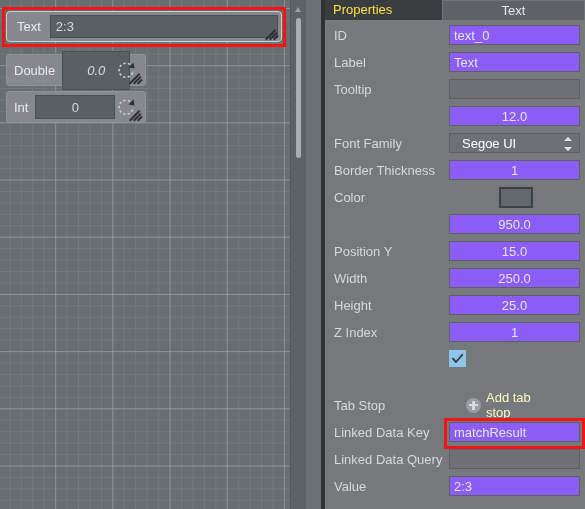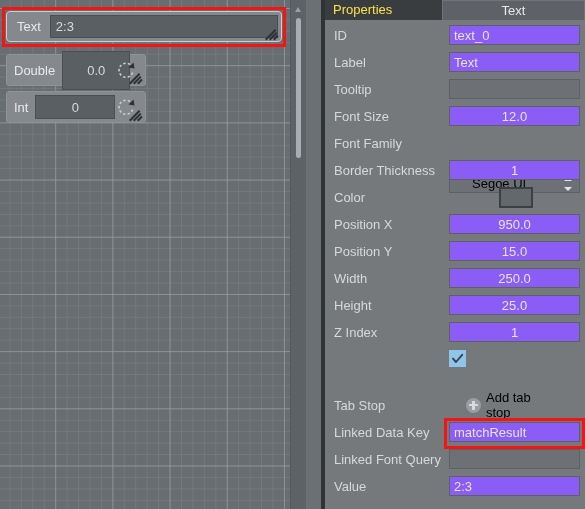--- a/index.html
+++ b/index.html
@@ -31,21 +31,21 @@
   .w-input{background:#5a5f63;border:1px solid #4a4f53;color:#d8dadc;font-size:13px;box-sizing:border-box;display:flex;align-items:center;position:relative;}
   .w-input.center{justify-content:center;}
   .w-input.left{justify-content:flex-start;padding-left:5px;}
 
   
   #widget-text{left:6px;top:11px;width:276px;height:31px;
     background:#85898d;border:1px solid #c9ced2;border-radius:4px;padding:3px;}
   #widget-text .w-input{flex:1 1 auto;height:23px;margin-left:2px;}
 
   #widget-double{left:6px;top:54px;width:140px;height:32px;padding:3px 0;}
-  #widget-double .w-input{width:68px;height:39px;}
+  #widget-double .w-input{width:68px;height:39px;font-style:italic;}
   #widget-int{left:6px;top:91px;width:140px;height:32px;padding:3px 0;}
   #widget-int .w-input{width:80px;height:24px;}
 
   
   .grip{position:absolute;right:1px;bottom:1px;width:16px;height:16px;pointer-events:none;}
   .grip i{position:absolute;display:block;background:#2d3135;height:1.6px;transform-origin:0 0;transform:rotate(-45deg);}
   .grip i:nth-child(1){width:14px;left:1px;top:15px;}
   .grip i:nth-child(2){width:10px;left:5px;top:15px;}
   .grip i:nth-child(3){width:6px;left:9px;top:15px;}
 
@@ -71,35 +71,35 @@
   .prow{position:absolute;left:4px;width:223px;height:27px;}
   .plabel{position:absolute;left:9px;top:0;height:27px;display:flex;align-items:center;color:#d6d9db;font-size:13px;white-space:nowrap;}
   .pfield{position:absolute;left:124px;top:3px;width:131px;height:20px;background:#8b5cf6;border:1px solid #5d6165;box-sizing:border-box;
           color:#e3e5e7;font-size:13px;display:flex;align-items:center;}
   .pfield.center{justify-content:center;}
   .pfield.left{justify-content:flex-start;padding-left:4px;}
   .pfield.empty{background:#6d7175;}
 
   
   .pselect{position:absolute;left:124px;top:3px;width:131px;height:20px;background:#6d7175;border:1px solid #5d6165;box-sizing:border-box;
-           color:#000000;font-size:13px;display:flex;align-items:center;padding-left:22px;margin-top:40px;}
+           color:#ffffff;font-size:13px;display:flex;align-items:center;padding-left:12px;}
   .pselect .arrows{position:absolute;right:6px;top:3px;width:9px;height:14px;}
   .pselect .arrows i{position:absolute;left:0;width:0;height:0;border-left:4px solid transparent;border-right:4px solid transparent;}
   .pselect .arrows i.up{top:0;border-bottom:4px solid #e3e5e7;}
   .pselect .arrows i.dn{bottom:0;border-top:4px solid #e3e5e7;}
 
   
   .swatch{position:absolute;left:174px;top:3px;width:34px;height:21px;background:#63686c;border:2px solid #3c4043;box-sizing:border-box;}
 
   
   .pcheck{position:absolute;left:124px;top:4px;width:17px;height:17px;background:#8ec5ea;border:1px solid #8ec5ea;box-sizing:border-box;}
   .pcheck svg{display:block;}
 
   
-  .addstop{position:absolute;left:141px;top:3px;height:20px;display:flex;align-items:center;gap:5px;color:#000000;font-size:13px;}
+  .addstop{position:absolute;left:141px;top:3px;height:20px;display:flex;align-items:center;gap:5px;color:#fef9c3;font-size:13px;}
   .addstop .plus{width:15px;height:15px;border-radius:50%;background:#9a9ea2;position:relative;flex:0 0 auto;}
   .addstop .plus i{position:absolute;background:#d8dadd;}
   .addstop .plus i.h{left:3px;top:6.7px;width:9px;height:2.2px;}
   .addstop .plus i.v{top:3px;left:6.4px;height:9px;width:2.2px;}
 
   
   .redbox{position:absolute;border:3px solid #f41414;box-sizing:border-box;pointer-events:none;}
   #red-text-widget{left:2px;top:7px;width:284px;height:40px;}
   #red-linked-key{left:444px;top:418px;width:141px;height:31px;}
 </style>
@@ -177,21 +177,20 @@
       <span class="plabel">Label</span>
       <span class="pfield left">Text</span>
     </div>
 
     <div class="prow" style="top:76px">
       <span class="plabel">Tooltip</span>
       <span class="pfield left empty"></span>
     </div>
 
     <div class="prow" style="top:103px">
-      <span class="plabel">Font Size</span>
       <span class="pfield center">12.0</span>
     </div>
 
     <div class="prow" style="top:130px">
       <span class="plabel">Font Family</span>
       <span class="pselect">
         <span>Segoe UI</span>
         <span class="arrows">
             <i class="up"></i>
             <i class="dn"></i>
@@ -203,21 +202,20 @@
       <span class="plabel">Border Thickness</span>
       <span class="pfield center">1</span>
     </div>
 
     <div class="prow" style="top:184px">
       <span class="plabel">Color</span>
       <span class="swatch" style="background: rgb(99, 104, 108);"></span>
     </div>
 
     <div class="prow" style="top:211px">
-      <span class="plabel">Position X</span>
       <span class="pfield center">950.0</span>
     </div>
 
     <div class="prow" style="top:238px">
       <span class="plabel">Position Y</span>
       <span class="pfield center">15.0</span>
     </div>
 
     <div class="prow" style="top:265px">
       <span class="plabel">Width</span>
@@ -253,21 +251,21 @@
         <span>Add tab stop</span>
       </span>
     </div>
 
     <div class="prow" style="top:419px">
       <span class="plabel">Linked Data Key</span>
       <span class="pfield left">matchResult</span>
     </div>
 
     <div class="prow" style="top:446px">
-      <span class="plabel">Linked Font Query</span>
+      <span class="plabel">Linked Data Query</span>
       <span class="pfield left empty"></span>
     </div>
 
     <div class="prow" style="top:473px">
       <span class="plabel">Value</span>
       <span class="pfield left">2:3</span>
     </div>
   </div>
 
   <div class="redbox" id="red-text-widget" style="border-color: rgb(244, 20, 20);"></div>

